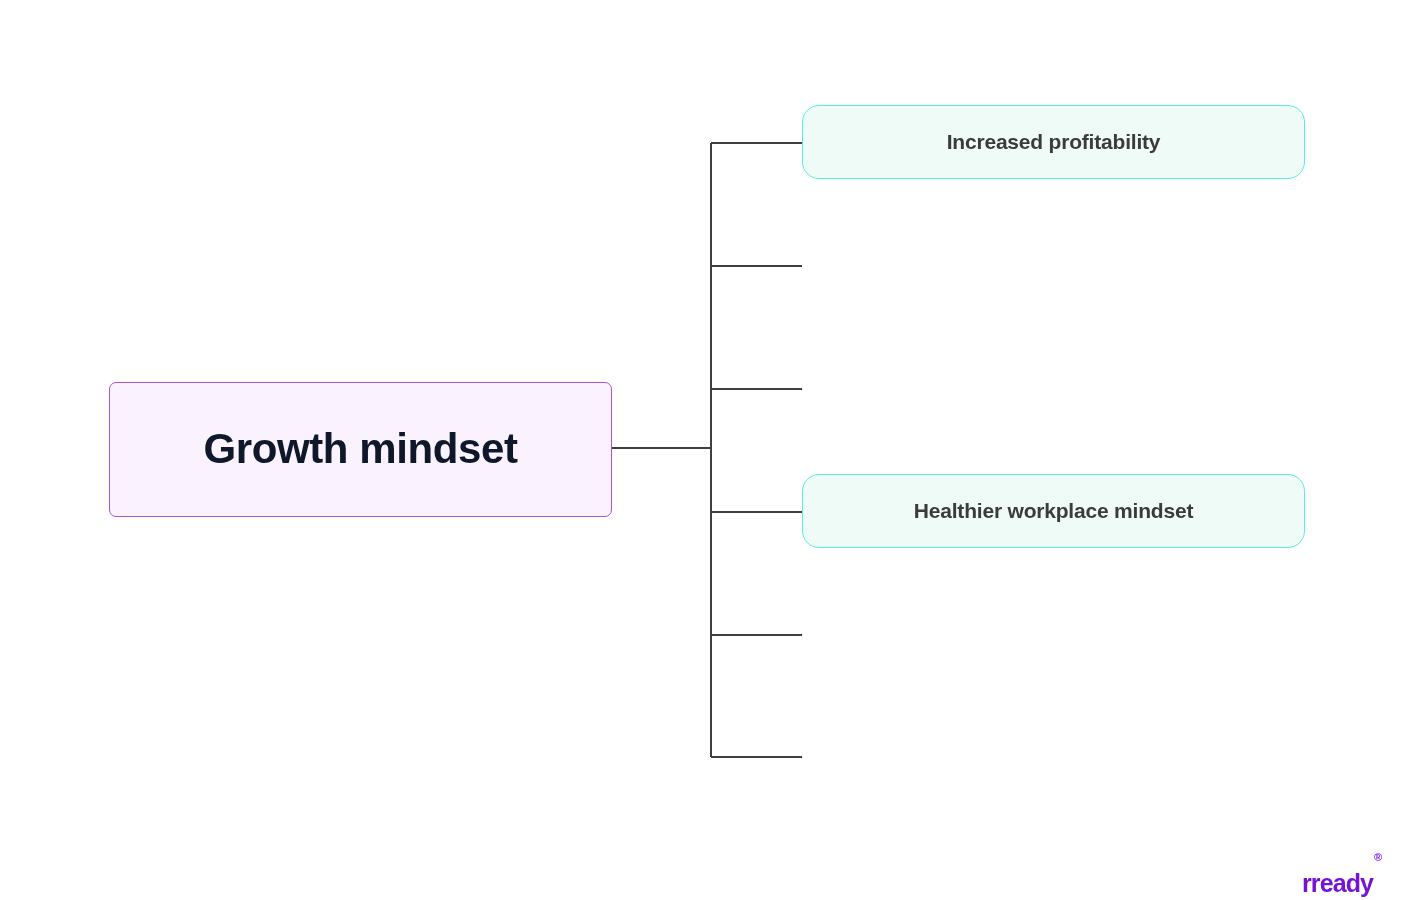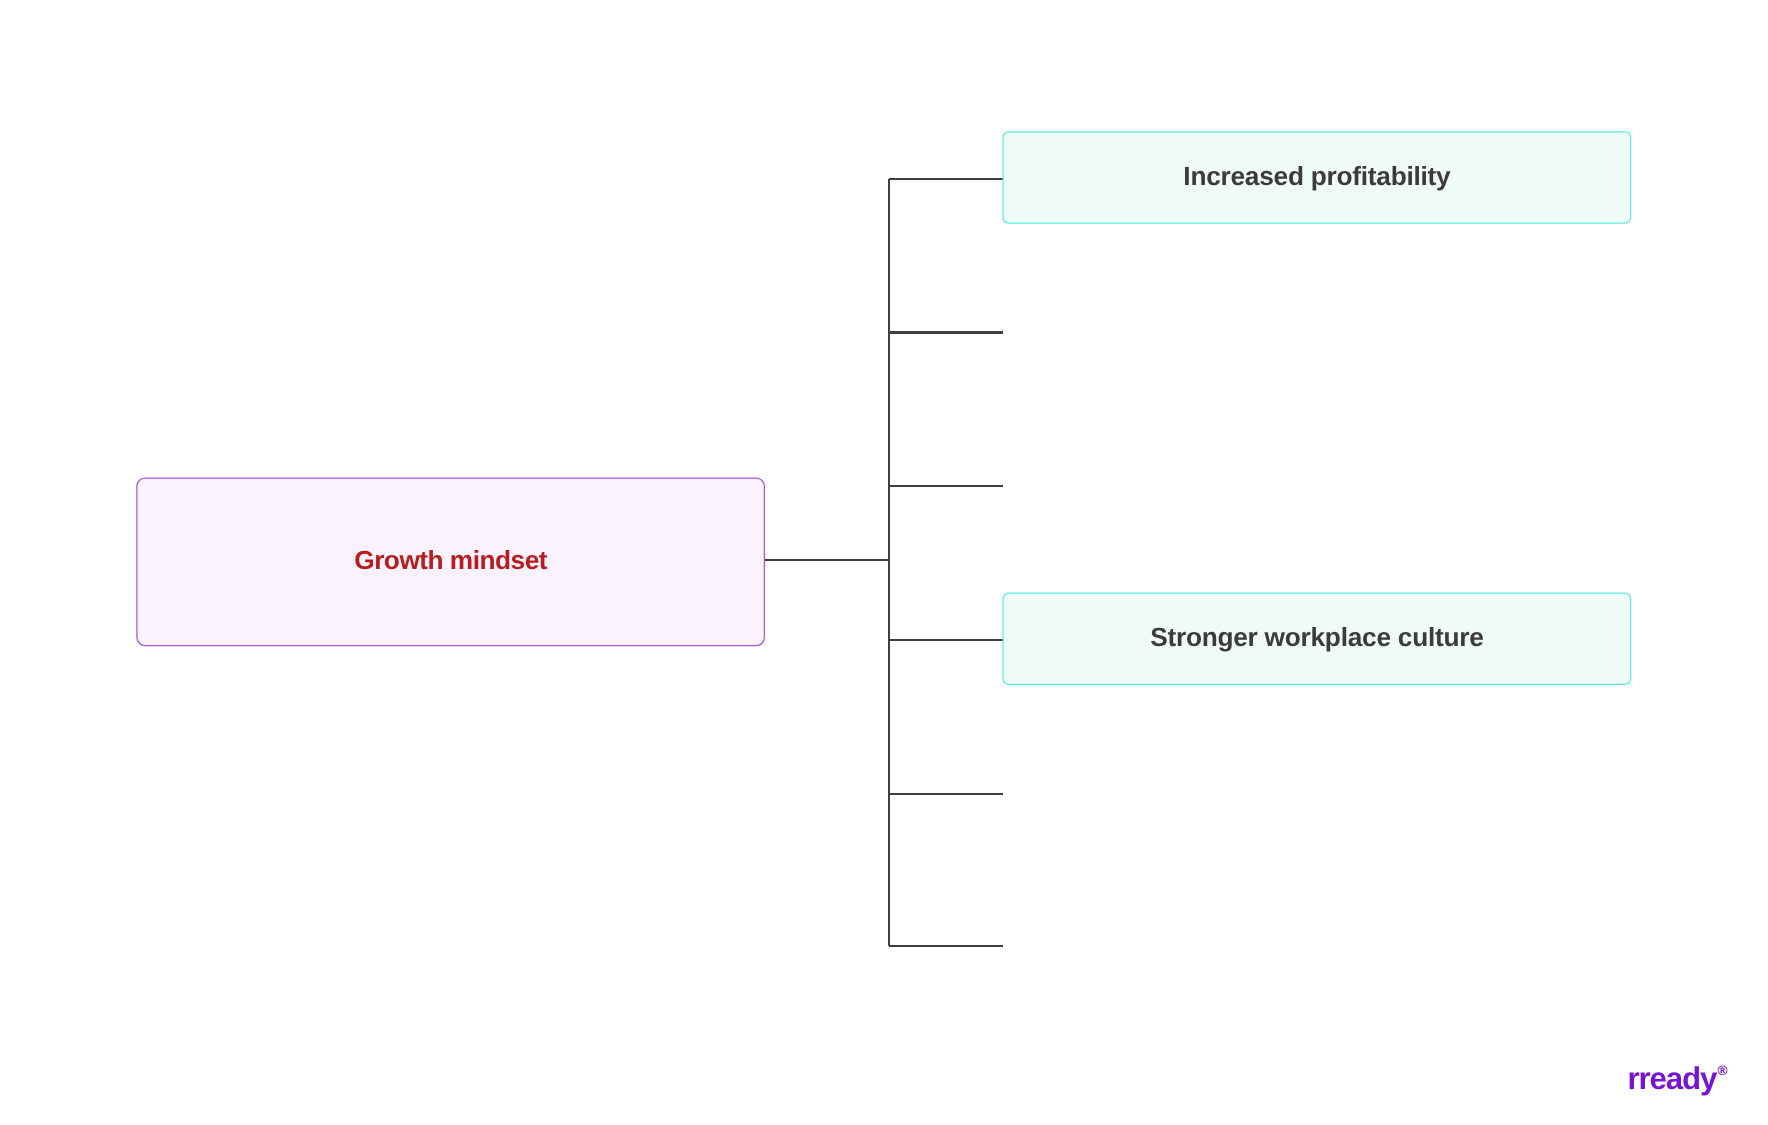--- a/index.html
+++ b/index.html
@@ -37,37 +37,37 @@
     width: 503px;
     height: 135px;
     background: #faf2fe;
     border: 1.6px solid #a855d8;
     border-radius: 7px;
     display: flex;
     align-items: center;
     justify-content: center;
   }
   .root-node .node-label {
-    font-size: 21px;
+    font-size: 42px;
     font-weight: 700;
-    color: #b91c1c;
+    color: #0f172a;
     letter-spacing: -0.4px;
     text-align: center;
     line-height: 1.15;
   }
 
   
   .branch-node {
     position: absolute;
     left: 802px;
     width: 503px;
     height: 74px;
     background: #eefbf7;
     border: 1.6px solid #5deddd;
-    border-radius: 5px;
+    border-radius: 17px;
     display: flex;
     align-items: center;
     justify-content: center;
   }
   .branch-node .node-label {
     font-size: 21px;
     font-weight: 700;
     color: #3b3b3b;
     letter-spacing: -0.2px;
     text-align: center;
@@ -89,20 +89,21 @@
     top: 851px;
     display: flex;
     align-items: flex-start;
   }
   .brand-logo .brand-word {
     font-size: 25px;
     font-weight: 800;
     color: #7614d6;
     letter-spacing: -0.9px;
     line-height: 1;
+    margin-top: 20px;
   }
   .brand-logo .brand-mark {
     font-size: 11px;
     font-weight: 700;
     color: #7614d6;
     line-height: 1;
     margin-left: 1px;
     margin-top: 1px;
   }
 </style>
@@ -131,21 +132,21 @@
     <span class="node-label">Growth mindset</span>
   </div>
 
   <div class="branch-node n0">
     <span class="node-label">Increased profitability</span>
   </div>
 
 
 
   <div class="branch-node n3">
-    <span class="node-label">Stronger workplace culture</span>
+    <span class="node-label">Healthier workplace mindset</span>
   </div>
 
 
 
   <div class="brand-logo">
     <span class="brand-word">rready</span>
     <span class="brand-mark">®</span>
   </div>
 
 </div>

